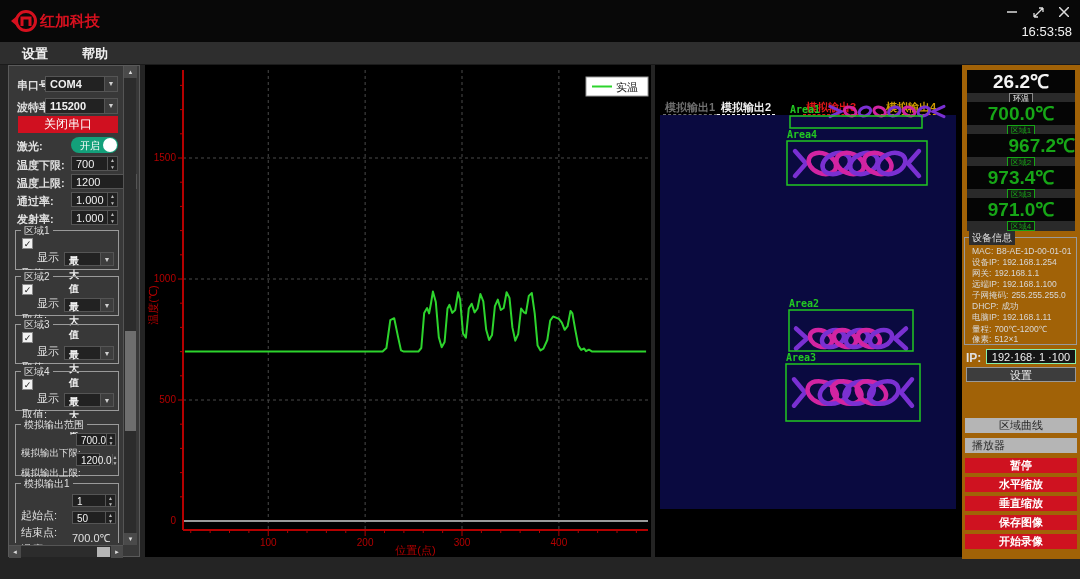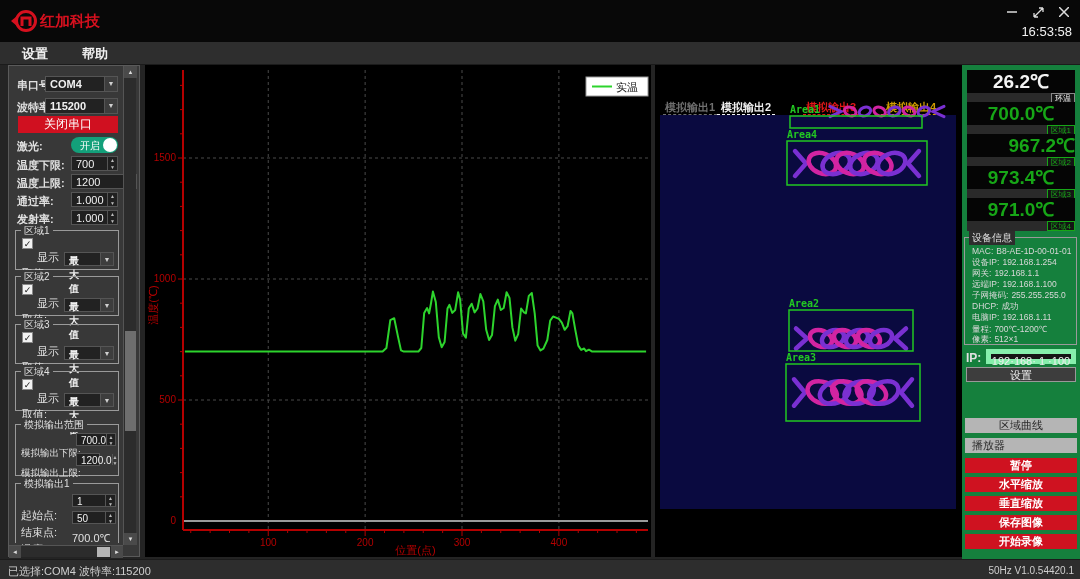--- a/index.html
+++ b/index.html
@@ -47,30 +47,30 @@
   .hsb .thumb { position:absolute; left:88px; top:1px; width:13px; height:10px; background:#b5b5b5; }
 
   
   .chart-panel { position:absolute; left:145px; top:65px; width:506px; height:492px; background:#000; }
 
   
   .thermal-panel { position:absolute; left:655px; top:65px; width:307px; height:492px; background:#000; }
   .ttab { position:absolute; top:35px; height:15px; font-size:11px; font-weight:bold; text-align:center; border-bottom:1px dashed; padding-bottom:2px; }
 
   
-  .rightbar { position:absolute; left:962px; top:65px; width:118px; height:494px; background:#15803d; }
+  .rightbar { position:absolute; left:962px; top:65px; width:118px; height:494px; background:#a16207; }
   .ro-val { position:absolute; left:5px; width:108px; height:23px; background:#050505; text-align:center; font-size:19px; font-weight:bold; line-height:23px; }
-  .ro-row { position:absolute; left:5px; width:108px; height:10px; background:#2a2a2a; display:flex; justify-content:flex-end; }
+  .ro-row { position:absolute; left:5px; width:108px; height:10px; background:#2a2a2a; display:flex; justify-content:center; }
   .ro-tag { border:1px solid #777; font-size:8px; line-height:9px; padding:0 3px; background:#141414; }
   .devinfo { position:absolute; left:2px; top:172px; width:113px; height:108px; border:1px solid #9a9a9a; }
   .devinfo-title { position:absolute; top:-7px; left:4px; background:#2d2d2d; padding:0 3px; color:#e0e0e0; font-size:10px; }
   .dev-row { position:absolute; left:7px; color:#d8d8d8; font-size:8.5px; white-space:nowrap; }
   .dev-row b { font-weight:normal; margin-right:3px; }
   .ip-label { position:absolute; left:4px; top:286px; color:#e0e0e0; font-size:12px; font-weight:bold; }
-  .ip-box { position:absolute; left:24px; top:284px; width:90px; height:15px; background:#151515; border:5px solid #86efac; color:#f0f0f0; font-size:11px; text-align:center; line-height:14px; }
+  .ip-box { position:absolute; left:24px; top:284px; width:90px; height:15px; background:#151515; border:1px solid #86efac; color:#f0f0f0; font-size:11px; text-align:center; line-height:14px; }
   .btn { position:absolute; left:3px; width:112px; height:15px; font-size:11px; text-align:center; line-height:15px; border:none; }
   .btn-set { left:4px; width:110px; background:#3d3d3d; border:1px solid #999; color:#eee; }
   .btn-gray { background:#b5b5b5; color:#2a2a2a; }
   .btn-gray.left { text-align:left; padding-left:7px; }
   .btn-red { background:#cf1220; color:#fff; font-weight:bold; }
 
   
   .statusbar { position:absolute; left:0; top:559px; width:1080px; height:20px; background:#2d2d2d; border-top:1px solid #1b1b1b; }
   .status-left { position:absolute; left:8px; top:4px; color:#cfcfcf; font-size:11px; }
   .status-right { position:absolute; right:6px; top:5px; color:#cfcfcf; font-size:10px; }
@@ -421,17 +421,13 @@
 
     <button class="btn btn-gray" style="top:353px">区域曲线</button>
     <button class="btn btn-gray left" style="top:373px">播放器</button>
     <button class="btn btn-red" style="top:393px">暂停</button>
     <button class="btn btn-red" style="top:412px">水平缩放</button>
     <button class="btn btn-red" style="top:431px">垂直缩放</button>
     <button class="btn btn-red" style="top:450px">保存图像</button>
     <button class="btn btn-red" style="top:469px">开始录像</button>
   </div>
 
-  <div class="statusbar">
-    <span class="status-left">已选择:COM4 波特率:115200</span>
-    <span class="status-right">50Hz V1.0.54420.1</span>
-  </div>
 </div>
 
 </body></html>

